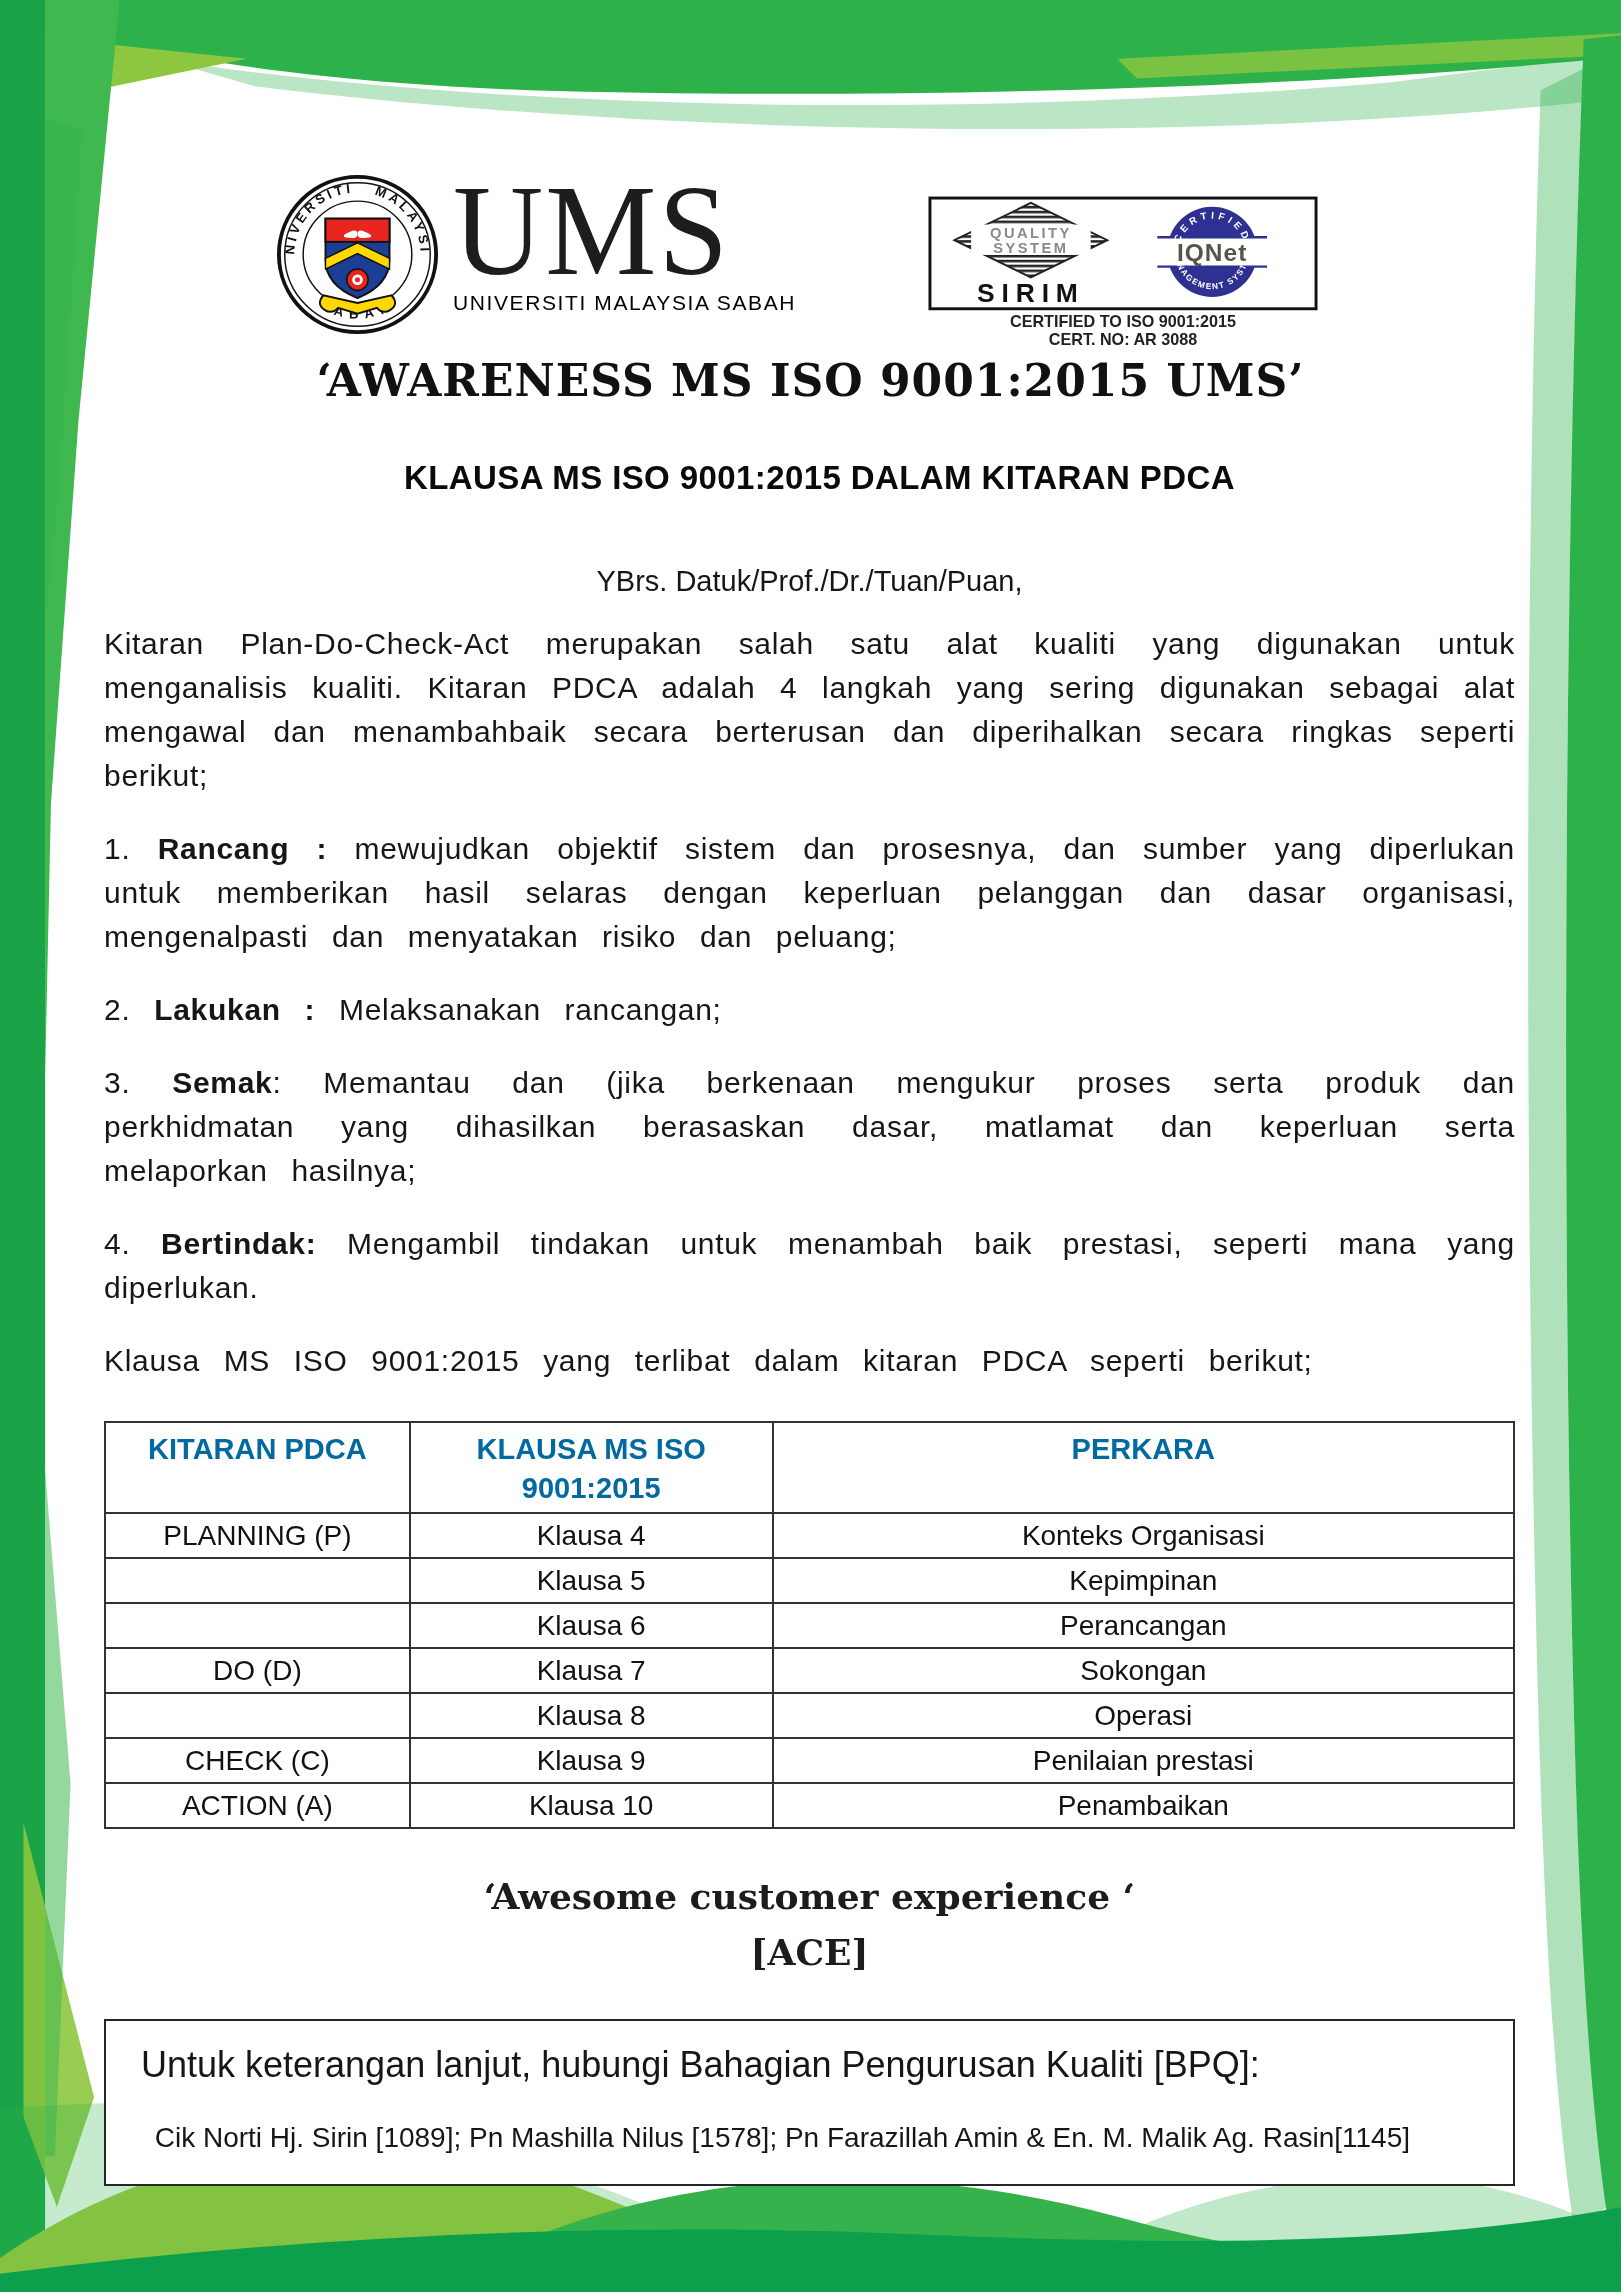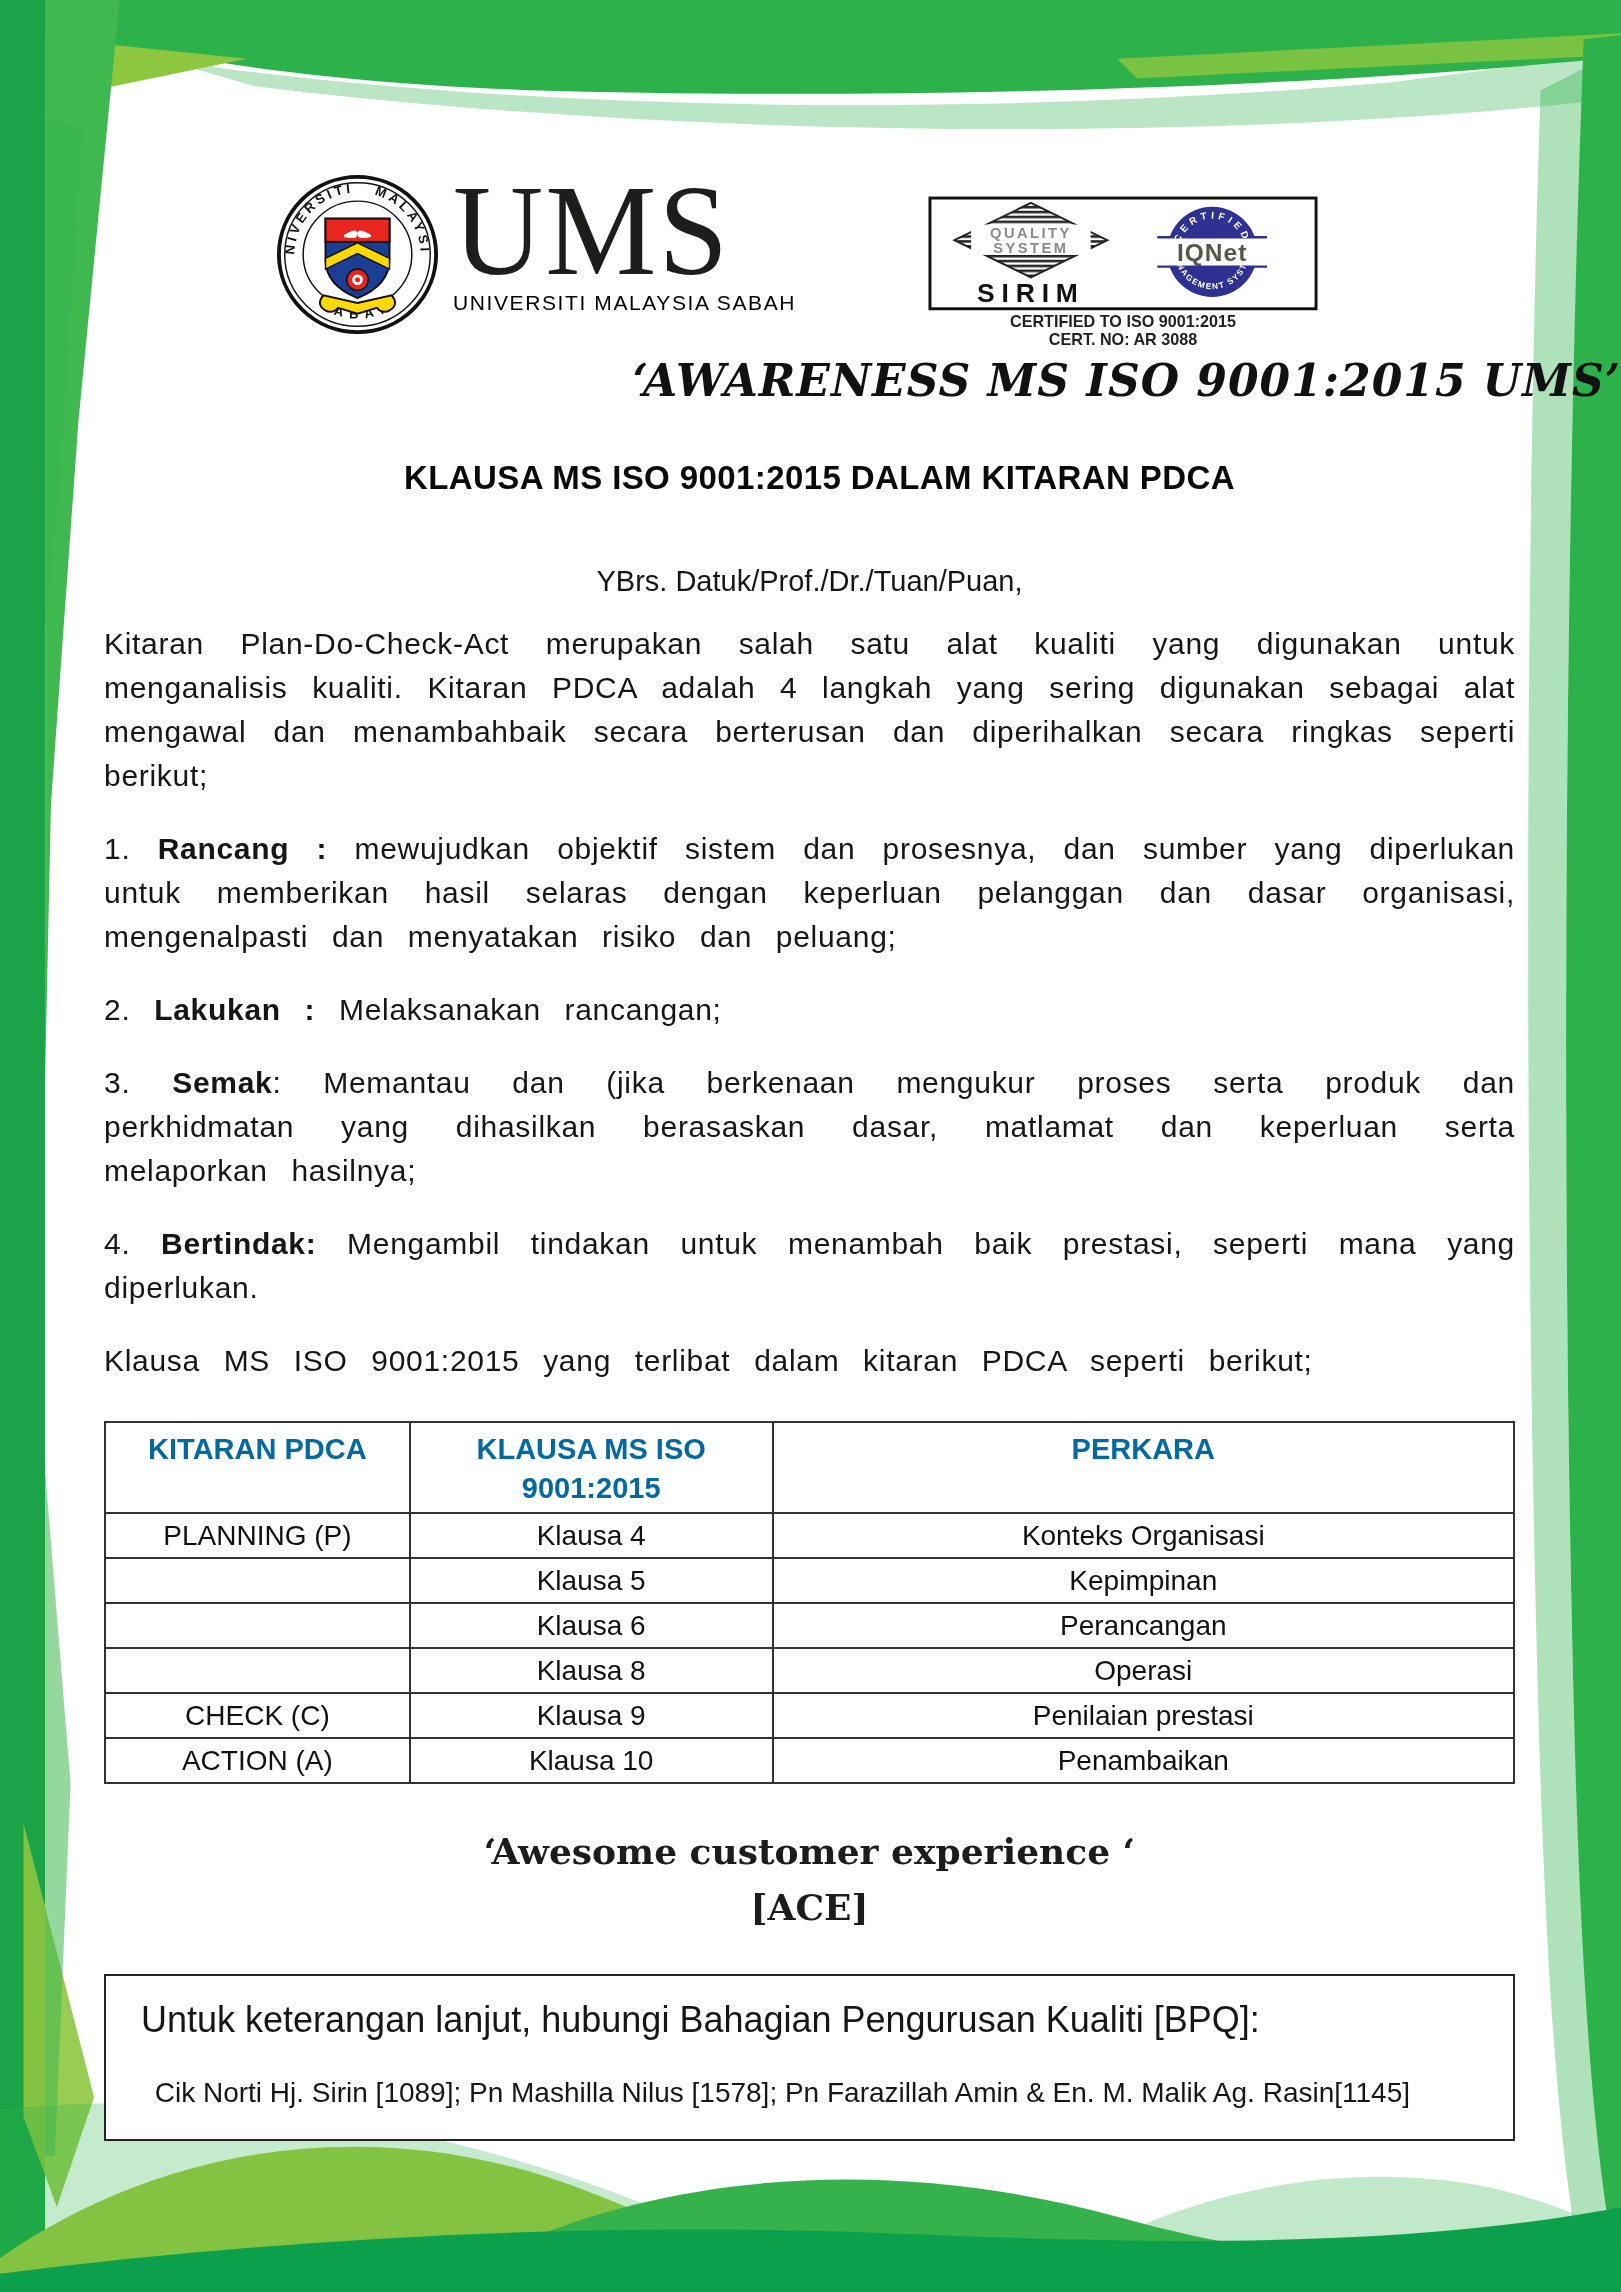--- a/index.html
+++ b/index.html
@@ -10,22 +10,22 @@
 
   
   .seal{position:absolute;left:275px;top:173px;width:165px;height:163px;}
   .wordmark{position:absolute;left:453px;top:173px;width:323px;text-align:left;}
   .wordmark .ums{font-family:"Liberation Serif",serif;font-size:125px;line-height:110px;
                  font-weight:400;color:#1d1d1b;letter-spacing:2px;transform:scaleY(1.04);transform-origin:top left;}
   .wordmark .ums-sub{font-size:21px;letter-spacing:1.6px;color:#000000;margin-top:7.8px;white-space:nowrap;}
   .certs{position:absolute;left:928px;top:196px;width:390px;height:155px;}
 
   
-  .doc-title{position:absolute;top:355px;left:0;width:100%;text-align:right;
-             font-family:"DejaVu Serif",serif;font-style:italic;font-weight:600;
+  .doc-title{position:absolute;top:355px;left:0;width:100%;text-align:center;
+             font-family:"DejaVu Serif",serif;font-weight:600;
              font-size:44px;letter-spacing:1px;color:#111;}
   .doc-subtitle{position:absolute;top:459px;left:0;width:100%;text-align:center;
                 font-weight:bold;font-size:33px;letter-spacing:0.4px;color:#0a0a0a;padding-left:9px;}
 
   
   .content{position:absolute;left:104px;top:565px;width:1411px;}
   .salutation{text-align:center;font-size:29px;margin:0 0 23.5px 0;}
   .para{font-size:30px;line-height:44px;text-align:justify;word-spacing:14.7px;
         letter-spacing:0.7px;margin:0 0 29px 0;}
   .para b{letter-spacing:0.7px;}
@@ -178,20 +178,25 @@
               <td></td>
               <td>Klausa 5</td>
               <td>Kepimpinan</td>
             </tr>
             <tr>
               <td></td>
               <td>Klausa 6</td>
               <td>Perancangan</td>
             </tr>
             <tr>
+              <td>DO (D)</td>
+              <td>Klausa 7</td>
+              <td>Sokongan</td>
+            </tr>
+            <tr>
               <td></td>
               <td>Klausa 8</td>
               <td>Operasi</td>
             </tr>
             <tr>
               <td>CHECK (C)</td>
               <td>Klausa 9</td>
               <td>Penilaian prestasi</td>
             </tr>
             <tr>

